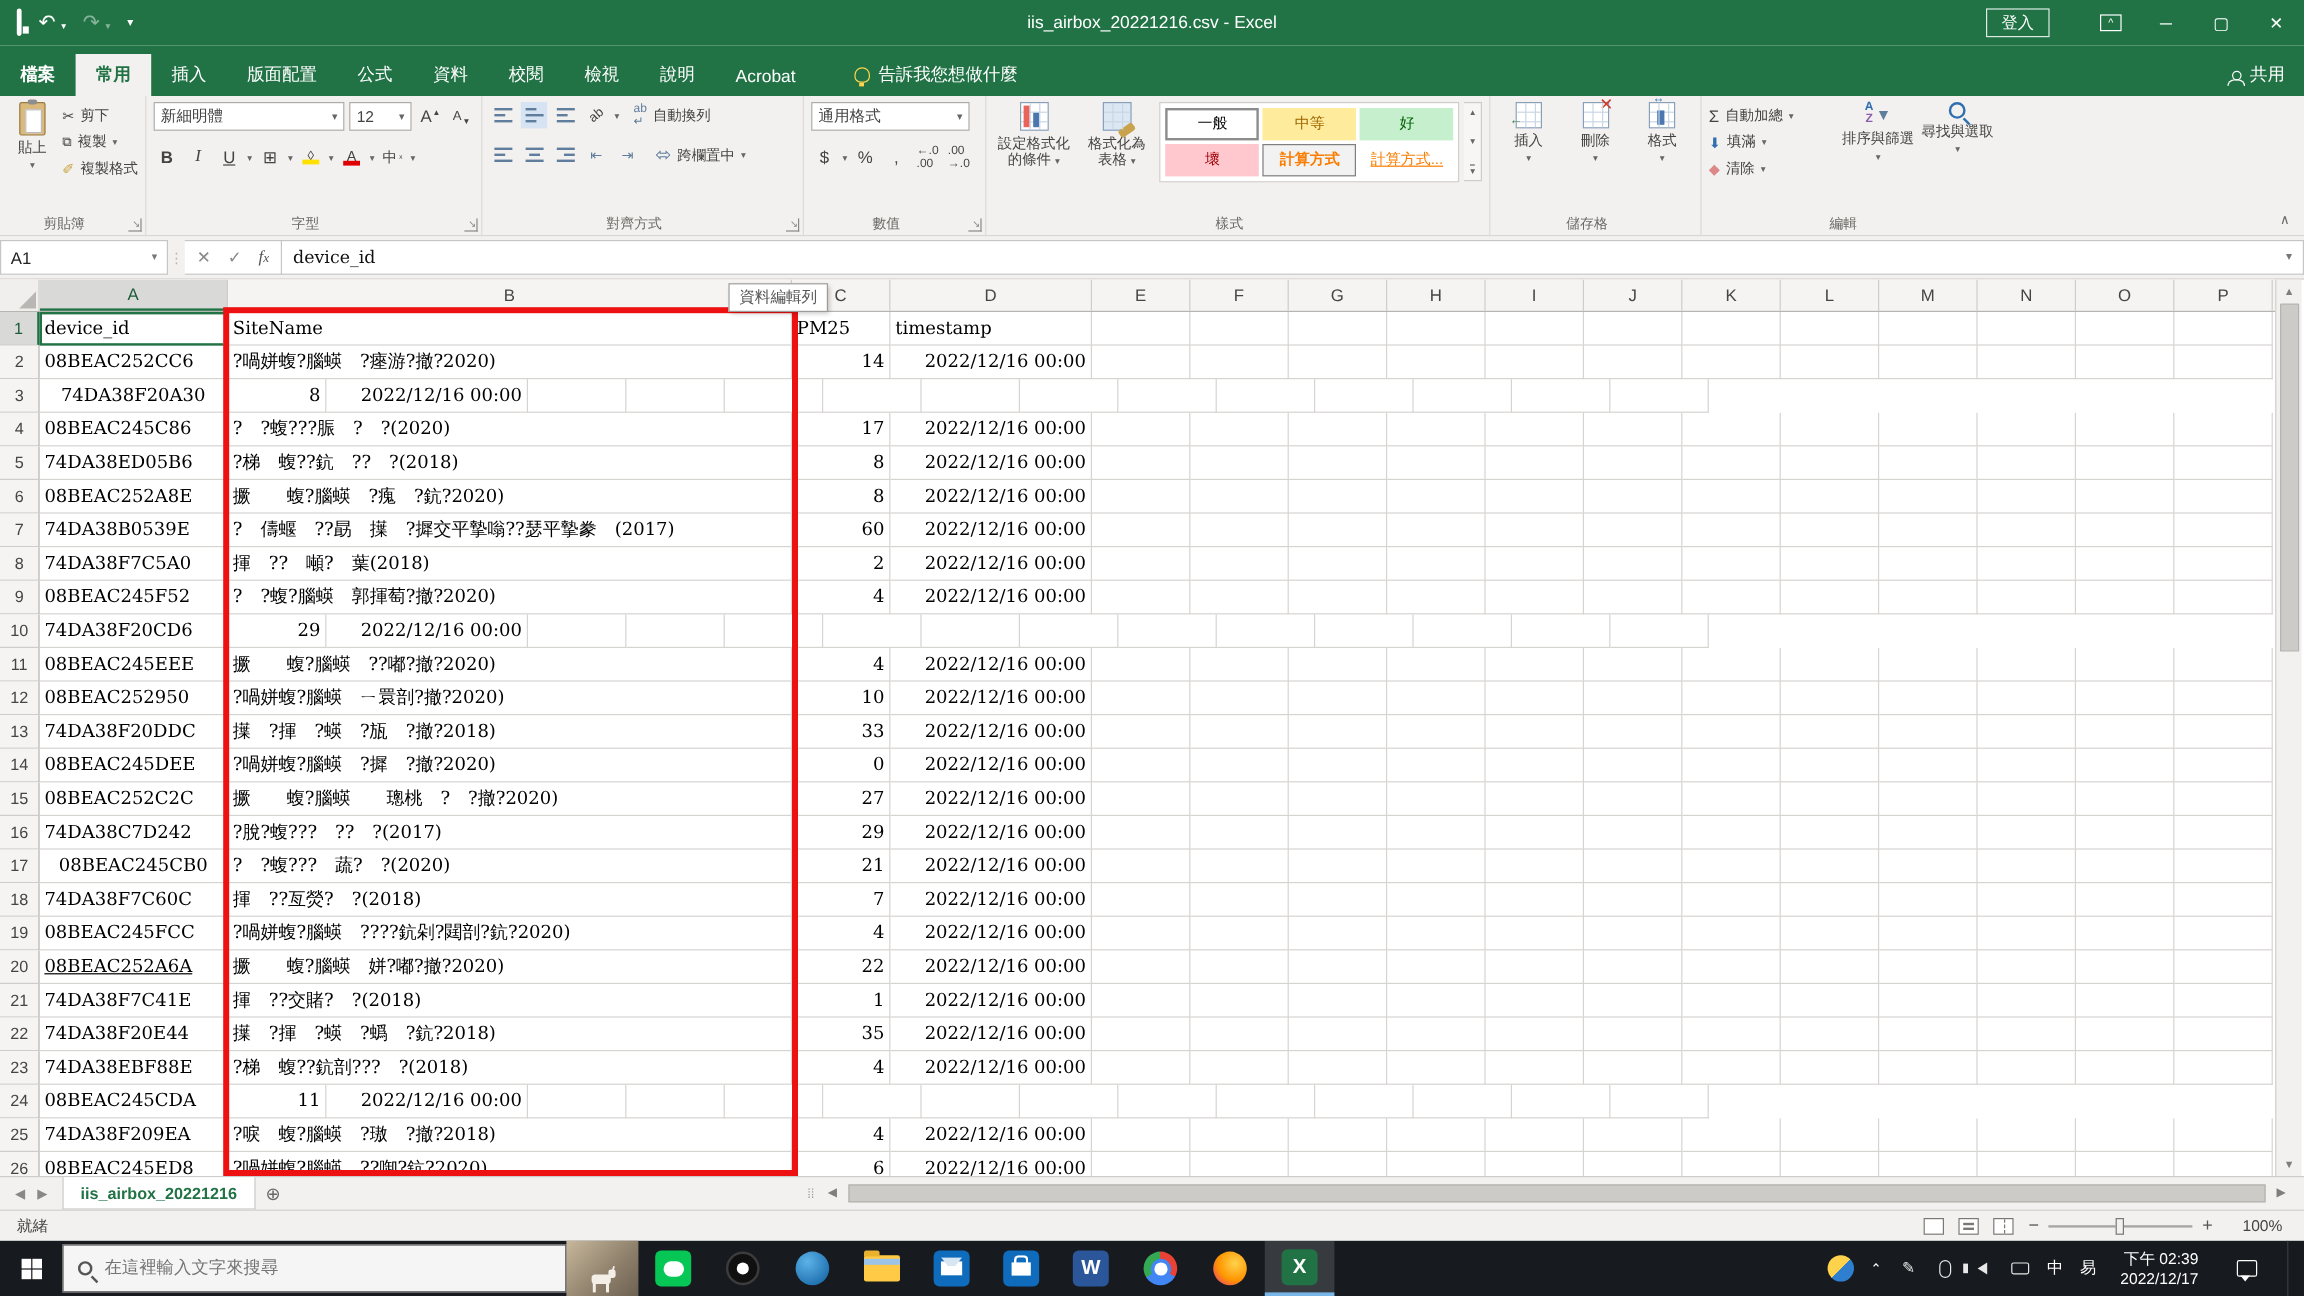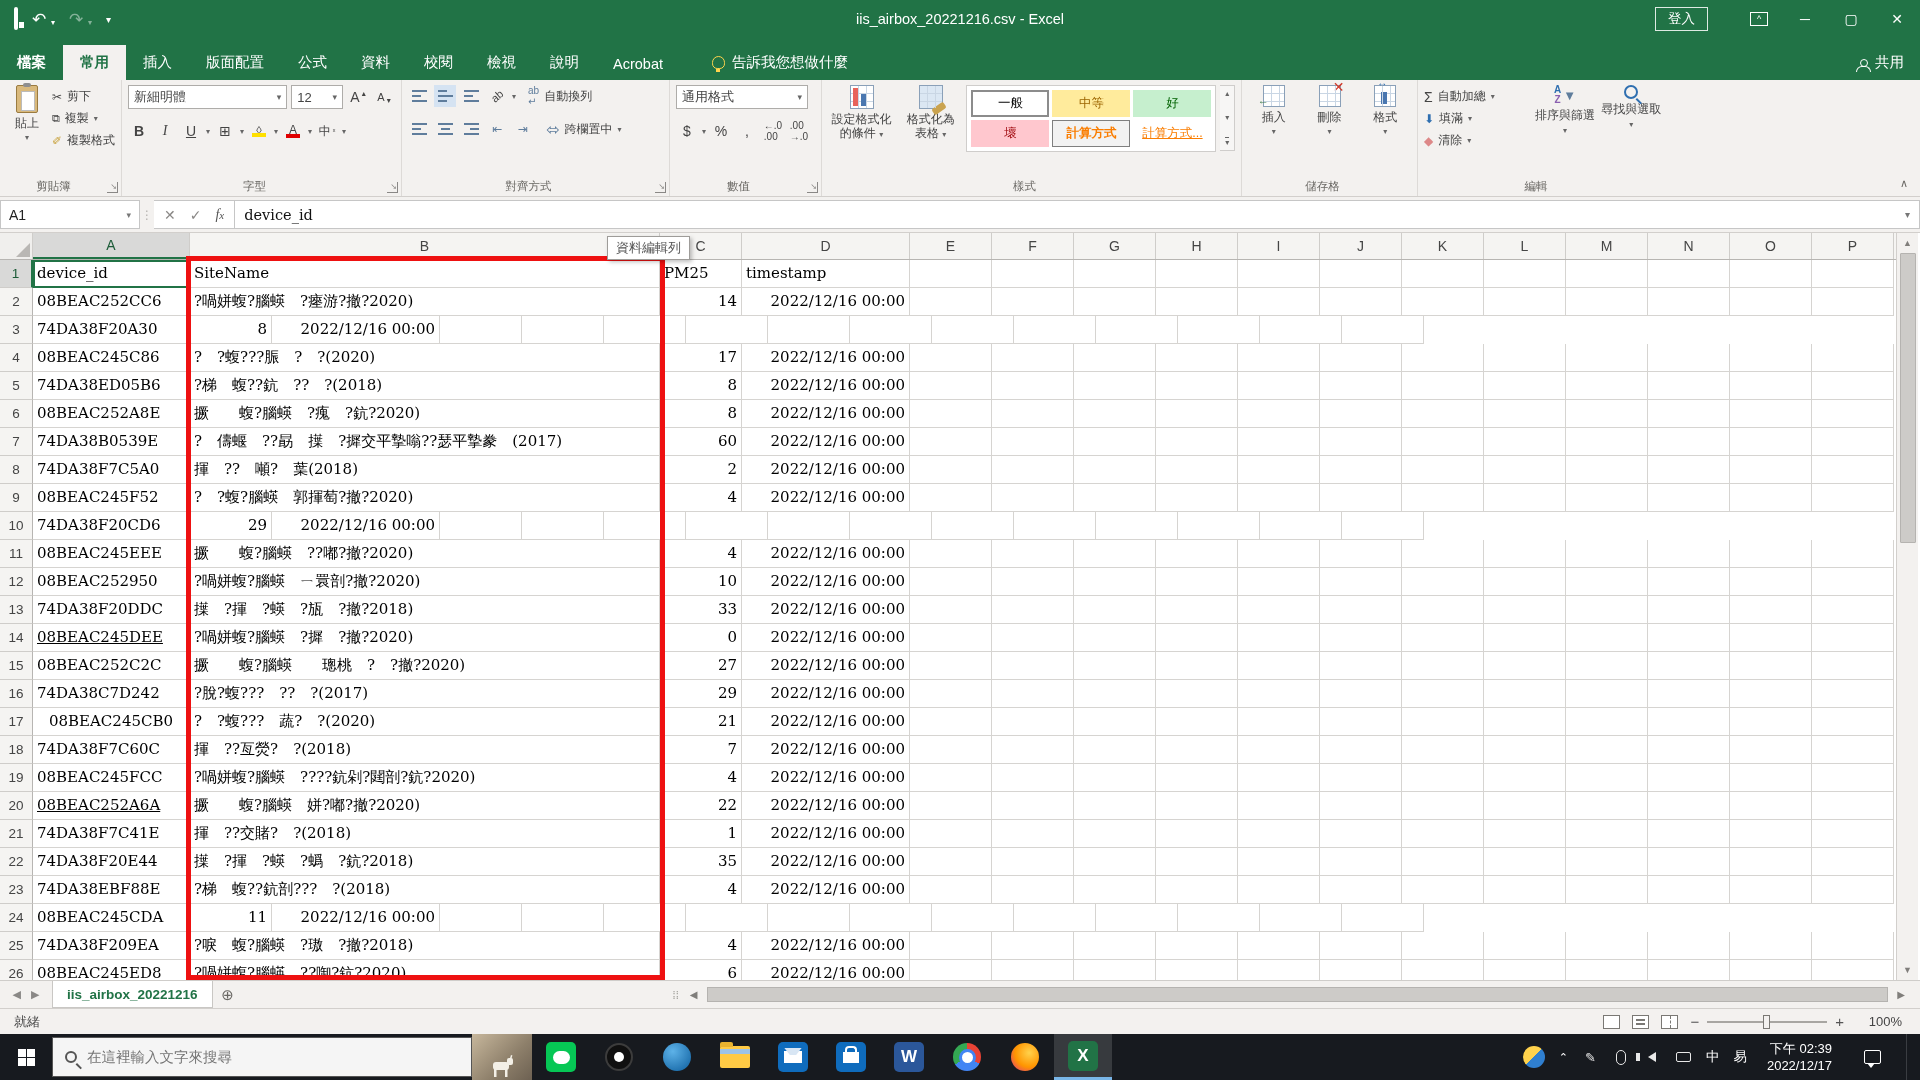--- a/index.html
+++ b/index.html
@@ -525,21 +525,21 @@
         <div class="cell" style="width: 82px;"></div>
         <div class="cell" style="width: 82px;"></div>
         <div class="cell" style="width: 82px;"></div>
         <div class="cell" style="width: 82px;"></div>
         <div class="cell" style="width: 82px;"></div>
         <div class="cell" style="width: 82px;"></div>
         <div class="cell" style="width: 82px;"></div>
       </div>
       <div class="grow">
         <div class="rh">3</div>
-        <div class="cell" style="width: 157px;">74DA38F20A30</div>
+        <div class="cell" style="width: 157px; text-align: center;">74DA38F20A30</div>
         <div class="cell num" style="width: 82px;">8</div>
         <div class="cell num" style="width: 168px;">2022/12/16 00:00</div>
         <div class="cell" style="width: 82px;"></div>
         <div class="cell" style="width: 82px;"></div>
         <div class="cell" style="width: 82px;"></div>
         <div class="cell" style="width: 82px;"></div>
         <div class="cell" style="width: 82px;"></div>
         <div class="cell" style="width: 82px;"></div>
         <div class="cell" style="width: 82px;"></div>
         <div class="cell" style="width: 82px;"></div>
@@ -732,21 +732,21 @@
         <div class="cell" style="width: 82px;"></div>
         <div class="cell" style="width: 82px;"></div>
         <div class="cell" style="width: 82px;"></div>
         <div class="cell" style="width: 82px;"></div>
         <div class="cell" style="width: 82px;"></div>
         <div class="cell" style="width: 82px;"></div>
         <div class="cell" style="width: 82px;"></div>
       </div>
       <div class="grow">
         <div class="rh">14</div>
-        <div class="cell" style="width: 157px; text-decoration: underline;">08BEAC245DEE</div>
+        <div class="cell" style="width: 157px;">08BEAC245DEE</div>
         <div class="cell" style="width: 470px;">?喎姘蝮?腦蝧　?摨　?撤?2020)</div>
         <div class="cell num" style="width: 82px;">0</div>
         <div class="cell num" style="width: 168px;">2022/12/16 00:00</div>
         <div class="cell" style="width: 82px;"></div>
         <div class="cell" style="width: 82px;"></div>
         <div class="cell" style="width: 82px;"></div>
         <div class="cell" style="width: 82px;"></div>
         <div class="cell" style="width: 82px;"></div>
         <div class="cell" style="width: 82px;"></div>
         <div class="cell" style="width: 82px;"></div>

